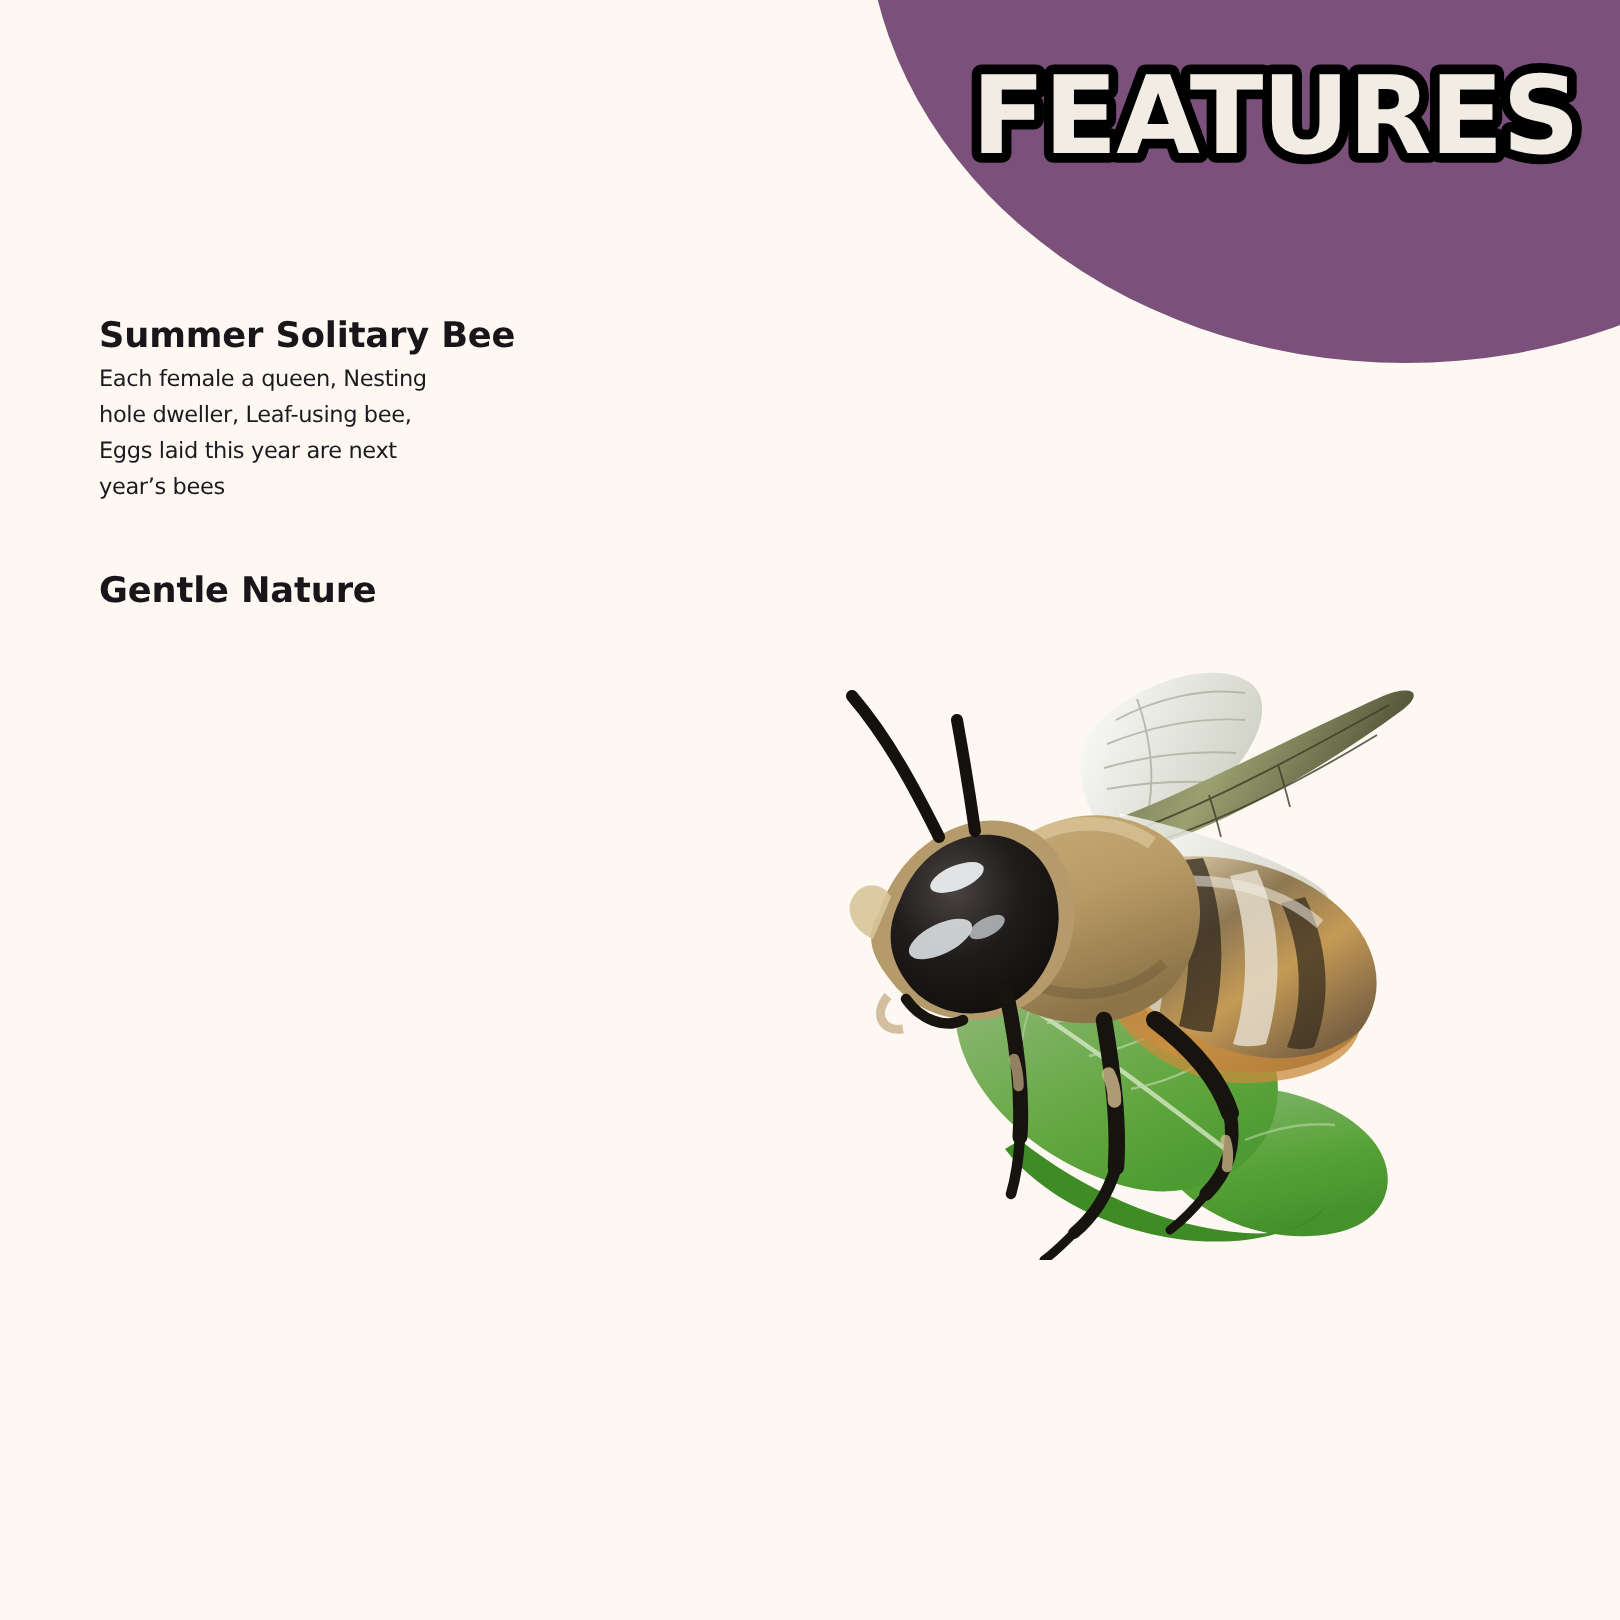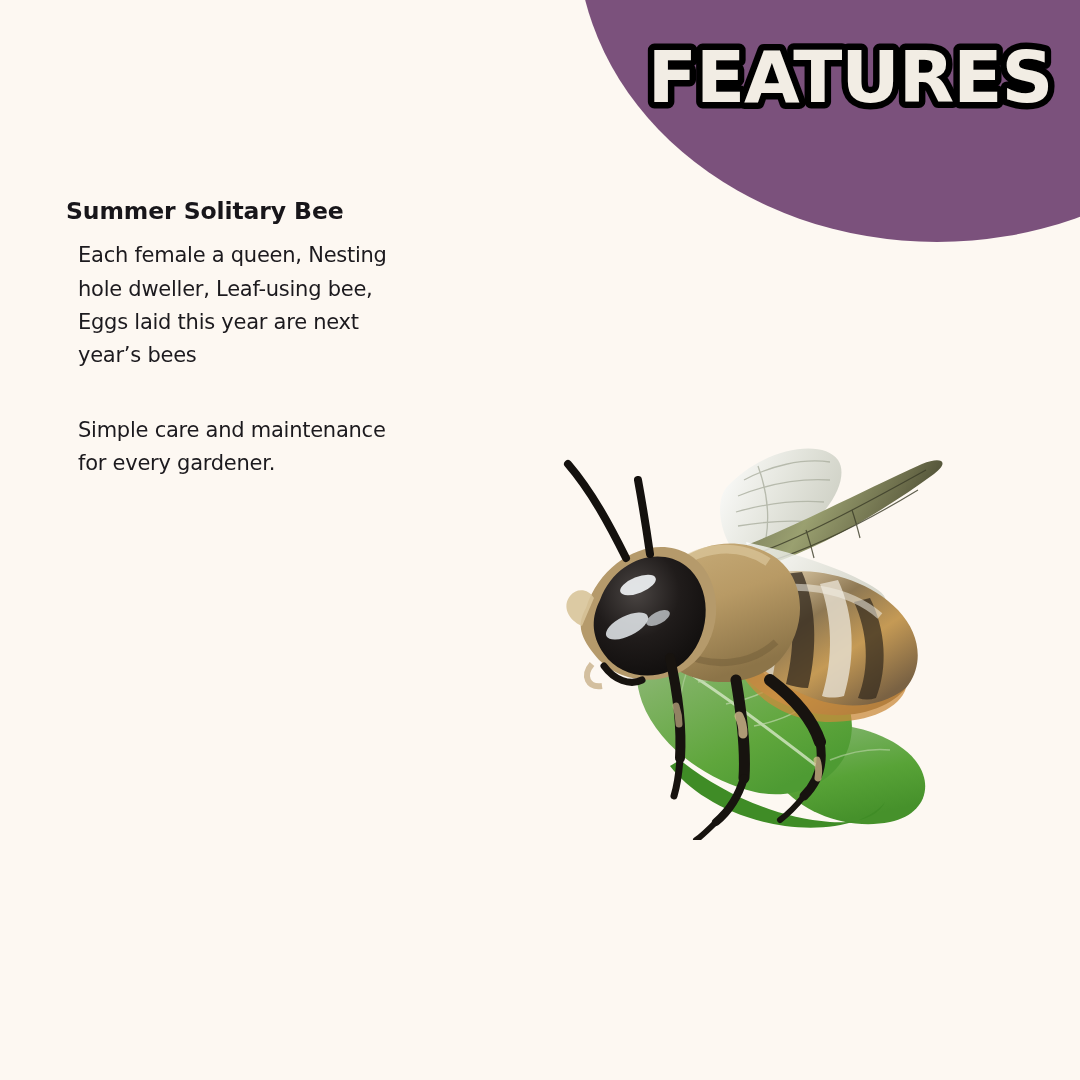--- a/index.html
+++ b/index.html
@@ -54,45 +54,45 @@
     font-family: "DejaVu Sans", sans-serif;
     font-weight: 700;
     font-size: 72px;
     letter-spacing: -1px;
   }
 
   
   .features-col {
     position: absolute;
     left: 66px;
-    top: 196px;
+    top: 208px;
     width: 430px;
     z-index: 4;
   }
   .feature-block {
     margin-bottom: 26px;
   }
   .feature-block.gap-lg { margin-bottom: 42px; }
   .feature-heading {
     font-family: "DejaVu Sans", sans-serif;
     font-size: 23.5px;
     font-weight: 700;
     color: #18161A;
     line-height: 1.34;
     letter-spacing: -0.1px;
     margin: 0 0 2px 0;
   }
   .feature-body {
     font-family: "DejaVu Sans", sans-serif;
-    font-size: 21px;
+    font-size: 15px;
     font-weight: 400;
     color: #1C1A1E;
     line-height: 1.58;
     letter-spacing: -0.25px;
-    margin: 12px;
+    margin: 0;
     white-space: pre-line;
   }
 
   
   .bee-photo {
     position: absolute;
     left: 530px;
     top: 430px;
     width: 470px;
     height: 410px;
@@ -121,25 +121,24 @@
       <p class="feature-body">Each female a queen, Nesting
 hole dweller, Leaf-using bee,
 Eggs laid this year are next
 year’s bees</p>
     </div>
 
     <div class="feature-block gap-lg">
     </div>
 
     <div class="feature-block gap-lg">
+      <p class="feature-heading">Gentle Nature</p>
     </div>
 
     <div class="feature-block">
-      <p class="feature-body">Simple care and maintenance
-for every gardener.</p>
     </div>
 
   </div>
 
   <div class="bee-photo">
     <svg viewBox="0 0 470 410" preserveAspectRatio="xMidYMid meet" aria-hidden="true">
       <defs>
         <linearGradient id="leafGrad" x1="0" y1="0" x2="0.6" y2="1">
           <stop offset="0%" stop-color="#9DBE8C"></stop>
           <stop offset="35%" stop-color="#7FB263"></stop>

